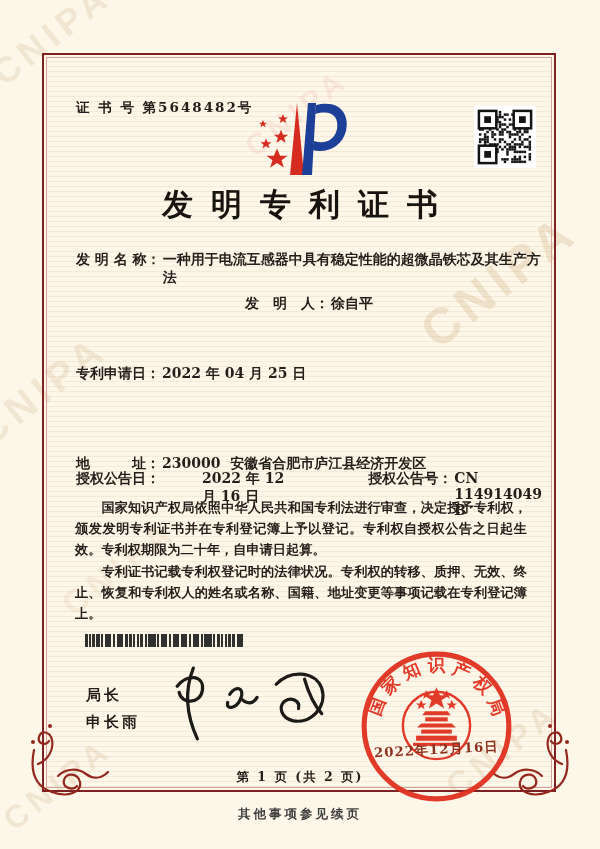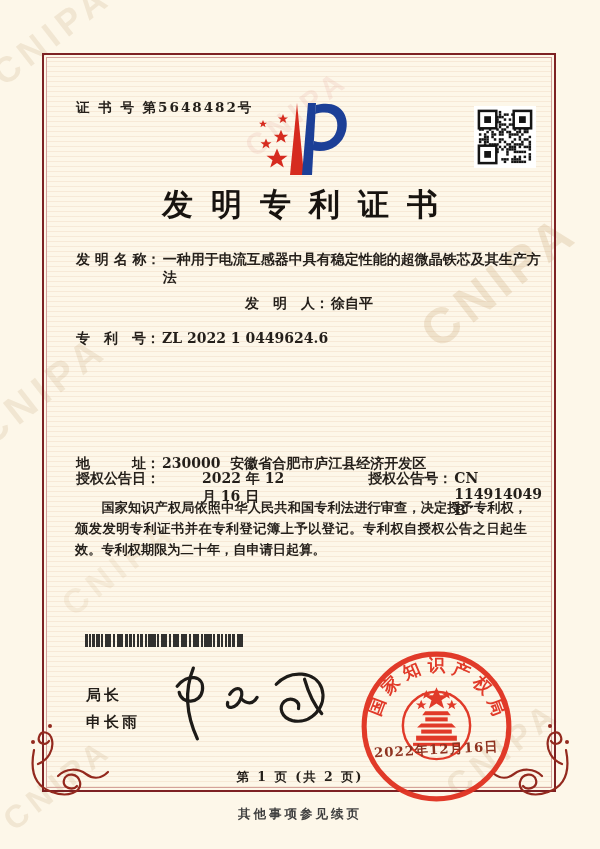--- a/index.html
+++ b/index.html
@@ -295,39 +295,40 @@
   <div class="title">发明专利证书</div>
 
   <div class="field-row r1">
     <span class="flabel">发 明 名 称：</span>
     <span class="fvalue">一种用于电流互感器中具有稳定性能的超微晶铁芯及其生产方法</span>
   </div>
   <div class="field-row r2">
     <span class="flabel">发　明　人：</span>
     <span class="fvalue">徐自平</span>
   </div>
-  <div class="field-row r3">
-    <span class="flabel">专　利　号：</span>
-    <span class="fvalue">ZL 2022 1 0449624.6</span>
+  <div class="field-row r4">
+    <span class="flabel">专利申请日：</span>
+    <span class="fvalue">2022 年 04 月 25 日</span>
   </div>
   <div class="field-row r6">
     <span class="flabel">地　　　址：</span>
     <span class="fvalue">230000  安徽省合肥市庐江县经济开发区</span>
   </div>
   <div class="field-row r7">
     <span class="flabel">授权公告日：</span>
     <span class="fvalue">2022 年 12 月 16 日</span>
     <span class="pair2">
       <span class="flabel">授权公告号：</span>
       <span class="fvalue">CN 114914049 B</span>
     </span>
   </div>
 
   <div class="body-text">
     <p>国家知识产权局依照中华人民共和国专利法进行审查，决定授予专利权，颁发发明专利证书并在专利登记簿上予以登记。专利权自授权公告之日起生效。专利权期限为二十年，自申请日起算。</p>
+    <p>专利证书记载专利权登记时的法律状况。专利权的转移、质押、无效、终止、恢复和专利权人的姓名或名称、国籍、地址变更等事项记载在专利登记簿上。</p>
   </div>
 
   <div class="barcode"></div>
 
   <div class="director-title">局长</div>
   <div class="director-name">申长雨</div>
   <div class="signature">
     <svg viewBox="0 0 180 85">
       <path d="M30,8 C22,28 22,52 34,78"></path>
       <path d="M14,26 C24,13 41,15 39,30 C37,44 18,44 16,32"></path>

